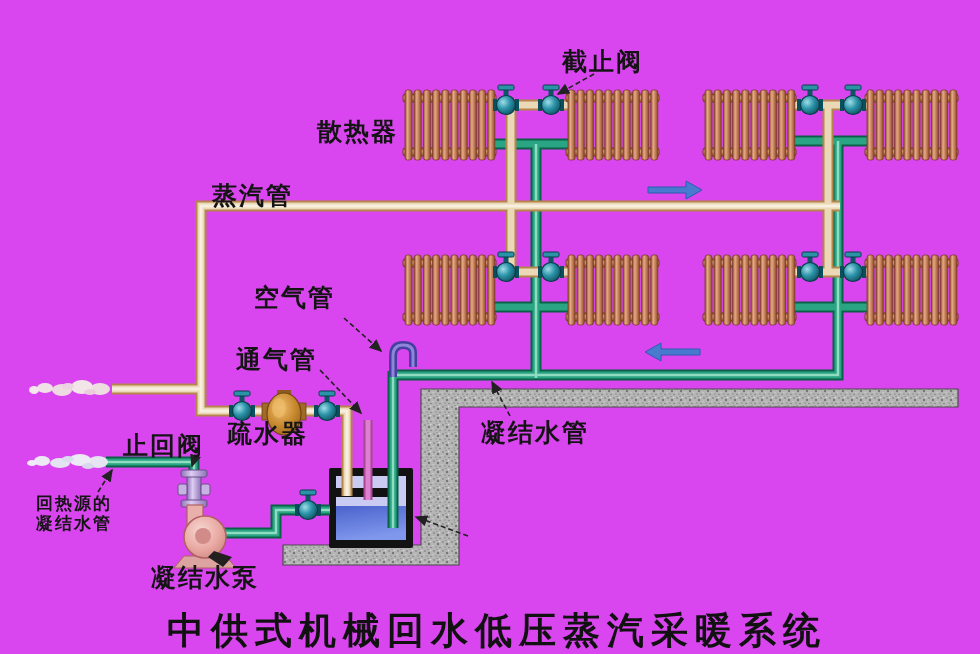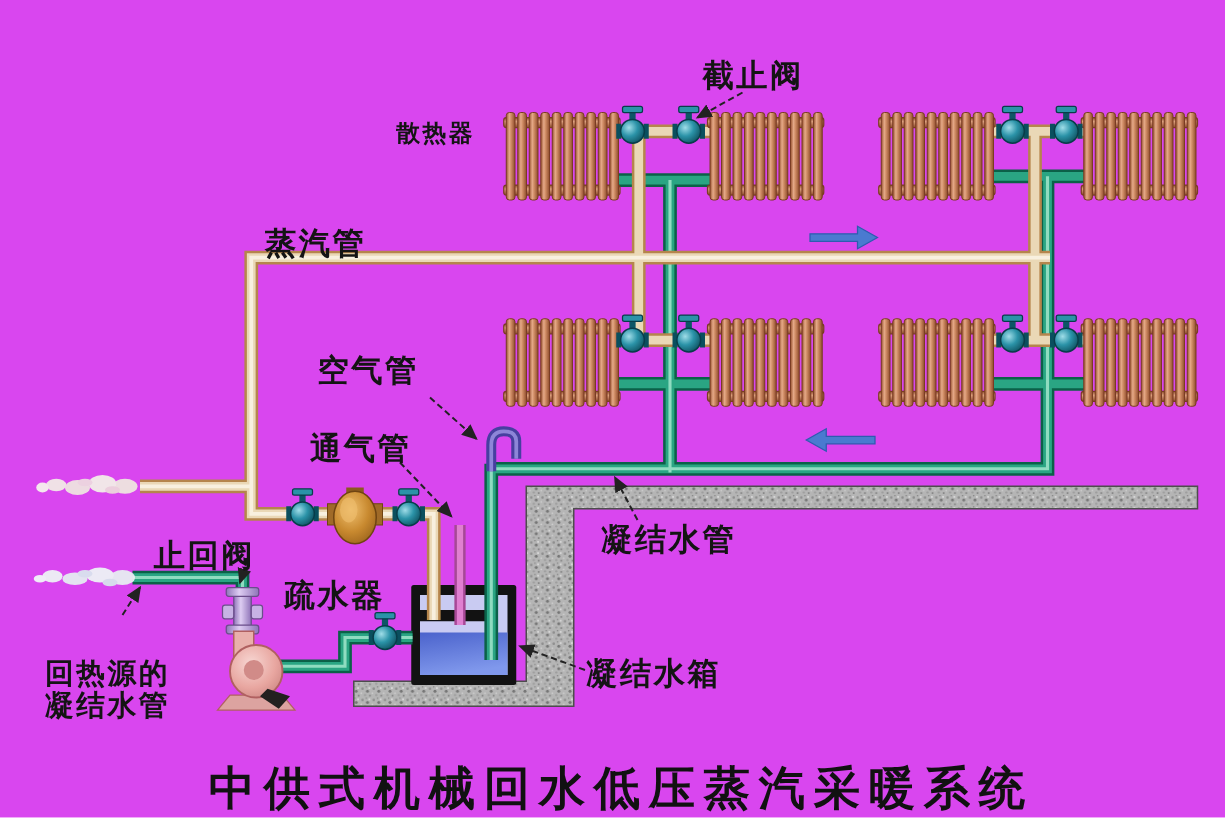--- a/index.html
+++ b/index.html
@@ -13,21 +13,21 @@
   .tealO{fill:none;stroke:#0b6148;stroke-width:11;stroke-linejoin:miter}
   .tealM{fill:none;stroke:#2aa583;stroke-width:7;stroke-linejoin:miter}
   .tealC{fill:none;stroke:#8fdcc0;stroke-width:2.5;stroke-linejoin:miter}
   .pinkO{fill:none;stroke:#a64896;stroke-width:9}
   .pinkM{fill:none;stroke:#e07fd0;stroke-width:5}
   .purpO{fill:none;stroke:#473fa0;stroke-width:8;stroke-linejoin:round}
   .purpM{fill:none;stroke:#8d85d8;stroke-width:3;stroke-linejoin:round}
   .leader{stroke:#222;stroke-width:1.6;stroke-dasharray:5 3;fill:none;marker-end:url(#ah)}
   .lbl{position:absolute;color:#141414;font-weight:bold;font-size:25px;
        letter-spacing:2px;white-space:nowrap;line-height:1.15;}
-  .lbl-small{font-size:23px;margin-top:32px;}
+  .lbl-small{font-size:17px;}
   #title-caption{position:absolute;left:0;top:606px;width:100%;text-align:center;
        font-size:37px;font-weight:bold;letter-spacing:7px;color:#111;}
 </style>
 </head>
 <body>
 
 <div id="stage">
 
 <svg width="980" height="654" viewBox="0 0 980 654">
   <defs>
@@ -269,28 +269,28 @@
     <path class="leader" d="M344 318 L381 351"></path>
     <path class="leader" d="M320 370 L361 413"></path>
     <path class="leader" d="M198 448 L192 466"></path>
     <path class="leader" d="M98 492 L112 470"></path>
     <path class="leader" d="M510 416 L492 382"></path>
     <path class="leader" d="M468 536 L416 517"></path>
   </g>
 </svg>
 
 <div class="lbl" style="left:562px;top:48px">截止阀</div>
-<div class="lbl" style="left:317px;top:97px;font-size:19px">散热器</div>
+<div class="lbl" style="left:317px;top:118px;font-size:25px">散热器</div>
 <div class="lbl" style="left:212px;top:182px">蒸汽管</div>
 <div class="lbl" style="left:254px;top:284px">空气管</div>
-<div class="lbl" style="left:248px;top:346px">通气管</div>
+<div class="lbl" style="left:236px;top:346px">通气管</div>
 <div class="lbl" style="left:123px;top:432px">止回阀</div>
-<div class="lbl" style="left:227px;top:464px">疏水器</div>
+<div class="lbl" style="left:227px;top:420px">疏水器</div>
 <div class="lbl" style="left:481px;top:419px">凝结水管</div>
 <div class="lbl lbl-small" style="left:36px;top:494px">
   <div>回热源的</div>
   <div>凝结水管</div>
 </div>
-<div class="lbl" style="left:469px;top:526px">凝结水箱</div>
+<div class="lbl" style="left:151px;top:564px">凝结水泵</div>
 
 <div id="title-caption">中供式机械回水低压蒸汽采暖系统</div>
 
 </div>
 
 </body></html>

